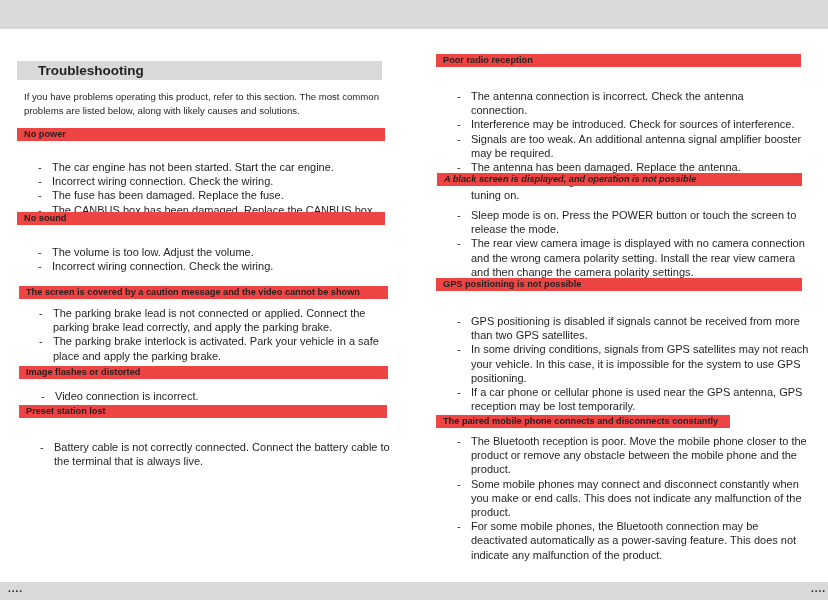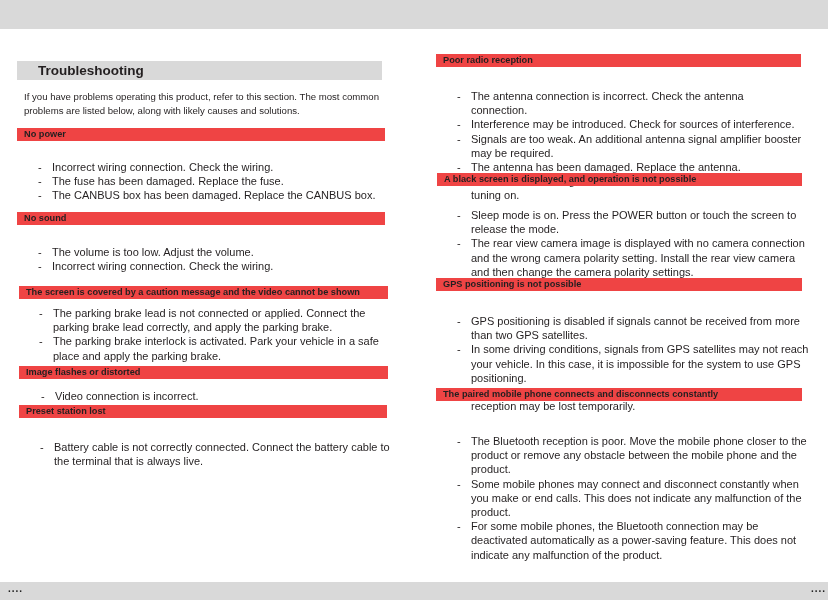--- a/index.html
+++ b/index.html
@@ -39,20 +39,21 @@
 </head>
 <body>
 
 <div class="top-band"></div>
 
 <div class="main-title">Troubleshooting</div>
 <div class="intro">If you have problems operating this product, refer to this section. The most common problems are listed below, along with likely causes and solutions.</div>
 
 <div class="sec-head" style="left:17px;top:128px;width:368px;">No power</div>
 <ul class="list" style="left:24px;top:146px;width:360px;">
+  <li>The car engine has not been started. Start the car engine.</li>
   <li>Incorrect wiring connection. Check the wiring.</li>
   <li>The fuse has been damaged. Replace the fuse.</li>
   <li>The CANBUS box has been damaged. Replace the CANBUS box.</li>
 </ul>
 
 <div class="sec-head" style="left:17px;top:212px;width:368px;">No sound</div>
 <ul class="list" style="left:24px;top:231px;width:360px;">
   <li>The volume is too low. Adjust the volume.</li>
   <li>Incorrect wiring connection. Check the wiring.</li>
 </ul>
@@ -75,34 +76,34 @@
 
 <div class="sec-head" style="left:436px;top:54px;width:365px;">Poor radio reception</div>
 <ul class="list" style="left:443px;top:75px;width:345px;">
   <li>The antenna connection is incorrect. Check the antenna connection.</li>
   <li>Interference may be introduced. Check for sources of interference.</li>
   <li>Signals are too weak. An additional antenna signal amplifier booster may be required.</li>
   <li>The antenna has been damaged. Replace the antenna.</li>
   <li>The local seek tuning has been turned off. Turn the local seek tuning on.</li>
 </ul>
 
-<div class="sec-head" style="left:437px;top:173px;width:365px;">A black screen is displayed, and operation is not possible</div>
+<div class="sec-head" style="left:437px;top:173px;width:365px;font-style:italic;">A black screen is displayed, and operation is not possible</div>
 <ul class="list" style="left:443px;top:194px;width:355px;">
   <li>Sleep mode is on. Press the POWER button or touch the screen to release the mode.</li>
   <li>The rear view camera image is displayed with no camera connection and the wrong camera polarity setting. Install the rear view camera and then change the camera polarity settings.</li>
 </ul>
 
 <div class="sec-head" style="left:436px;top:278px;width:366px;">GPS positioning is not possible</div>
 <ul class="list" style="left:443px;top:300px;width:358px;">
   <li>GPS positioning is disabled if signals cannot be received from more than two GPS satellites.</li>
   <li>In some driving conditions, signals from GPS satellites may not reach your vehicle. In this case, it is impossible for the system to use GPS positioning.</li>
   <li>If a car phone or cellular phone is used near the GPS antenna, GPS reception may be lost temporarily.</li>
 </ul>
 
-<div class="sec-head" style="left:436px;top:388px;width:366px;">The paired mobile phone connects and disconnects constantly</div>
+<div class="sec-head" style="left:436px;top:415px;width:294px;">The paired mobile phone connects and disconnects constantly</div>
 <ul class="list" style="left:443px;top:420px;width:360px;">
   <li>The Bluetooth reception is poor. Move the mobile phone closer to the product or remove any obstacle between the mobile phone and the product.</li>
   <li>Some mobile phones may connect and disconnect constantly when you make or end calls. This does not indicate any malfunction of the product.</li>
   <li>For some mobile phones, the Bluetooth connection may be deactivated automatically as a power-saving feature. This does not indicate any malfunction of the product.</li>
 </ul>
 
 <div class="bottom-band"></div>
 <div class="dots left">....</div>
 <div class="dots right">....</div>
 

